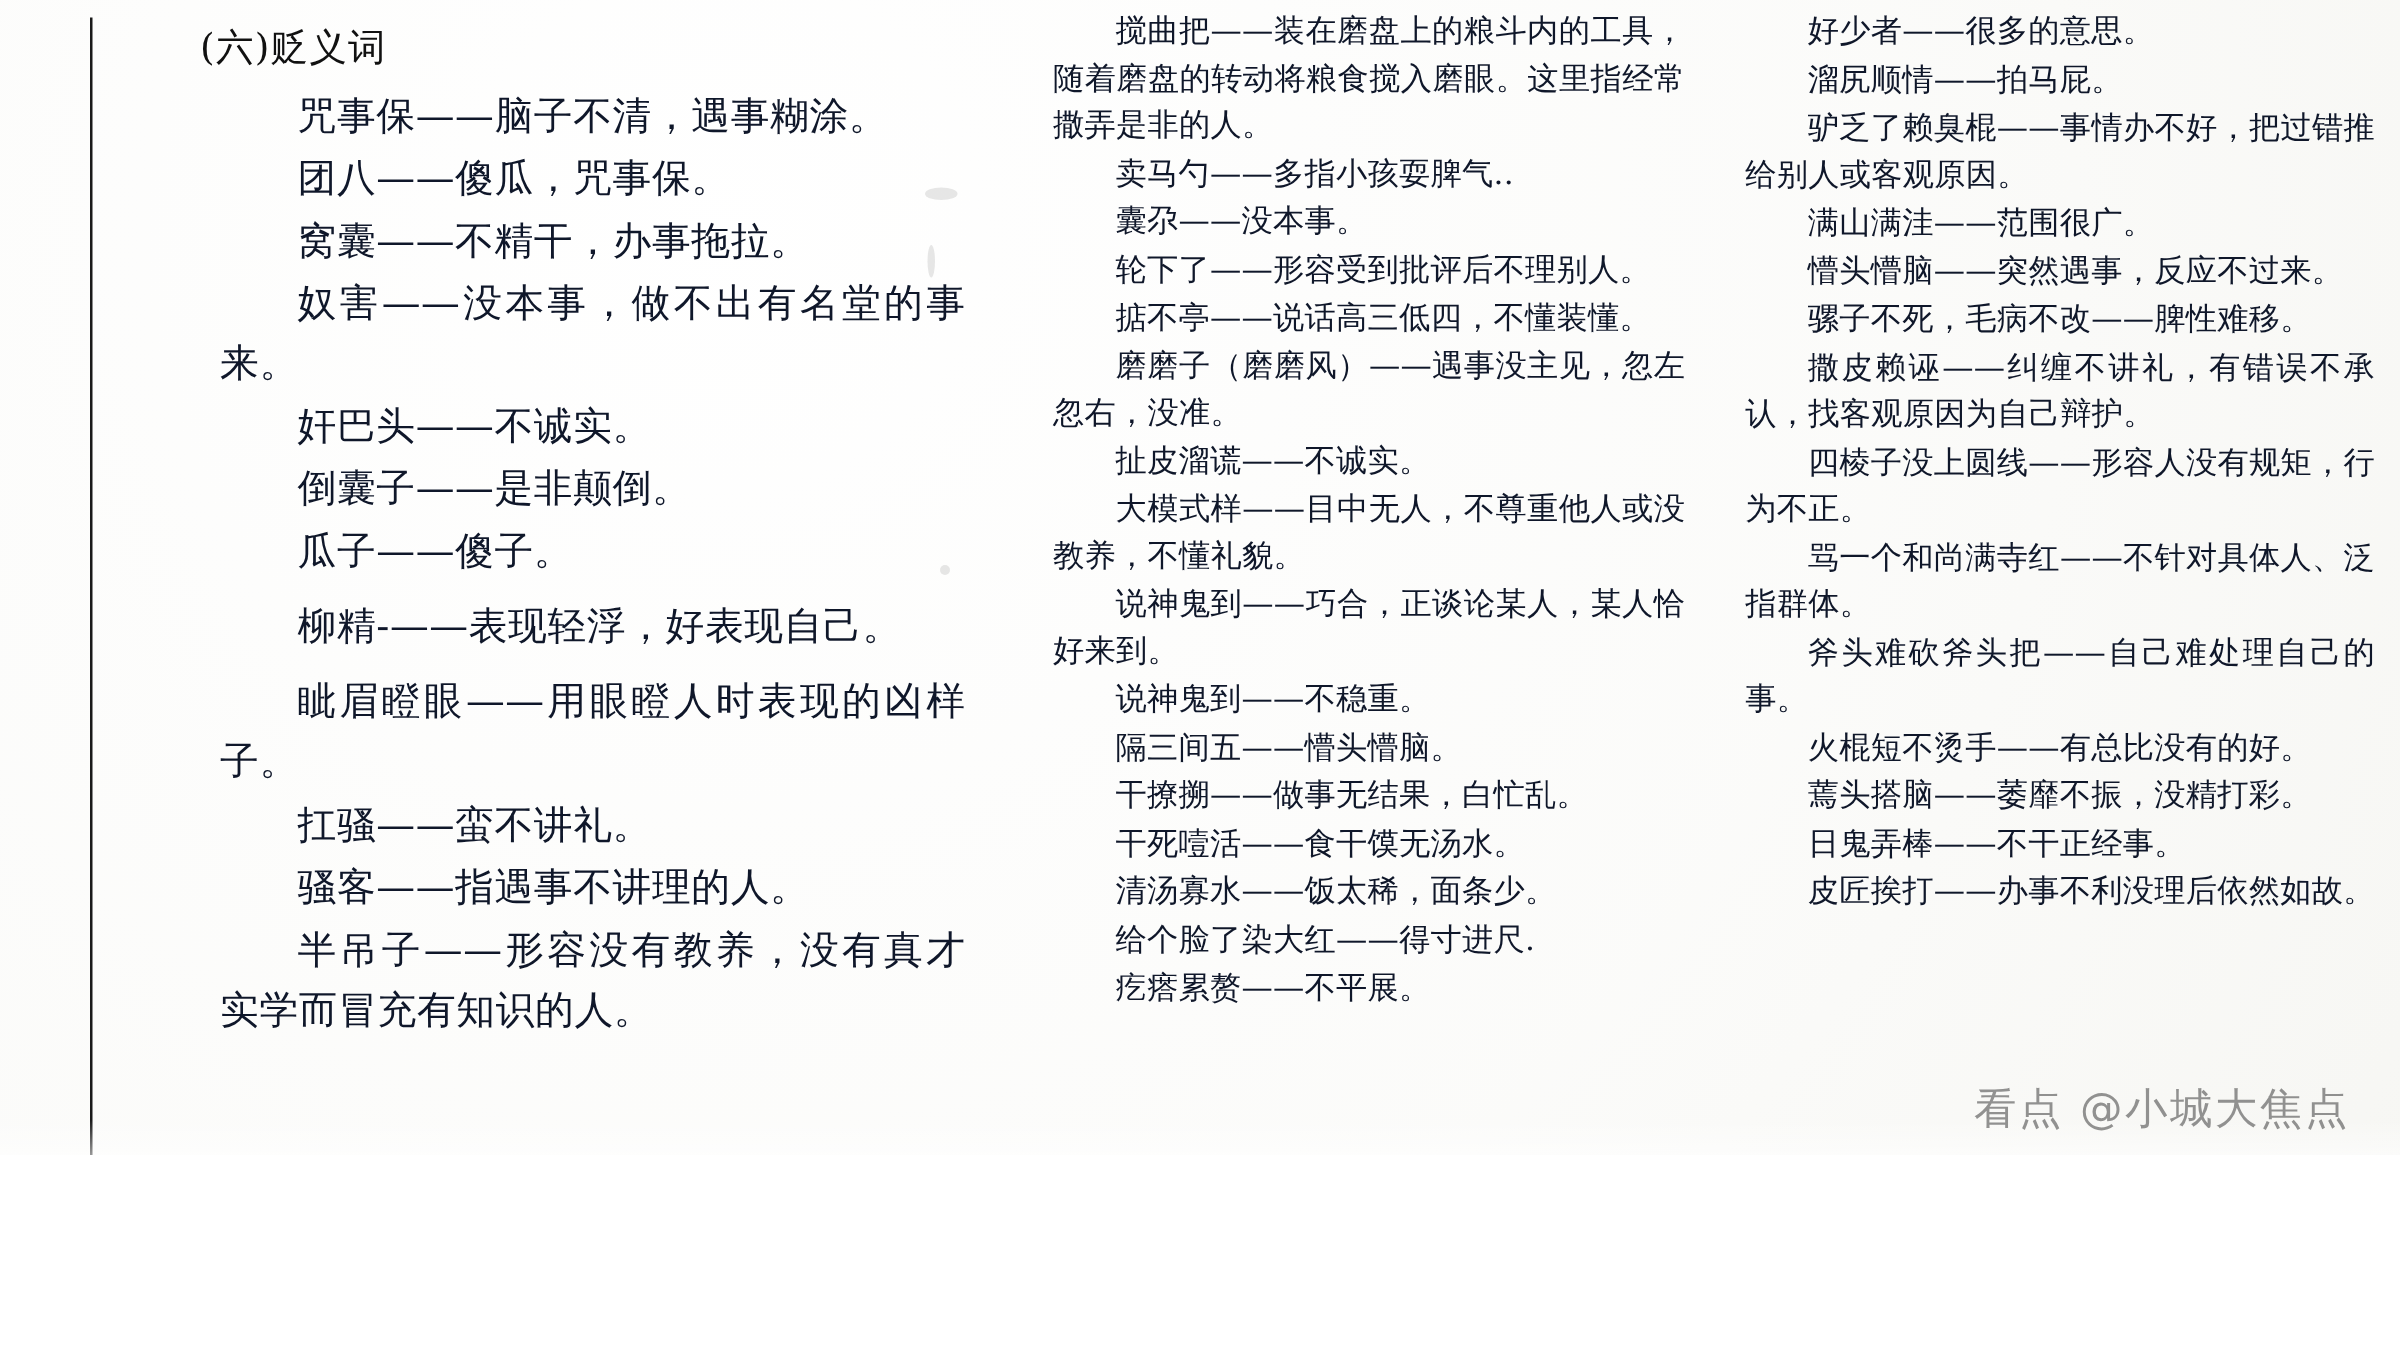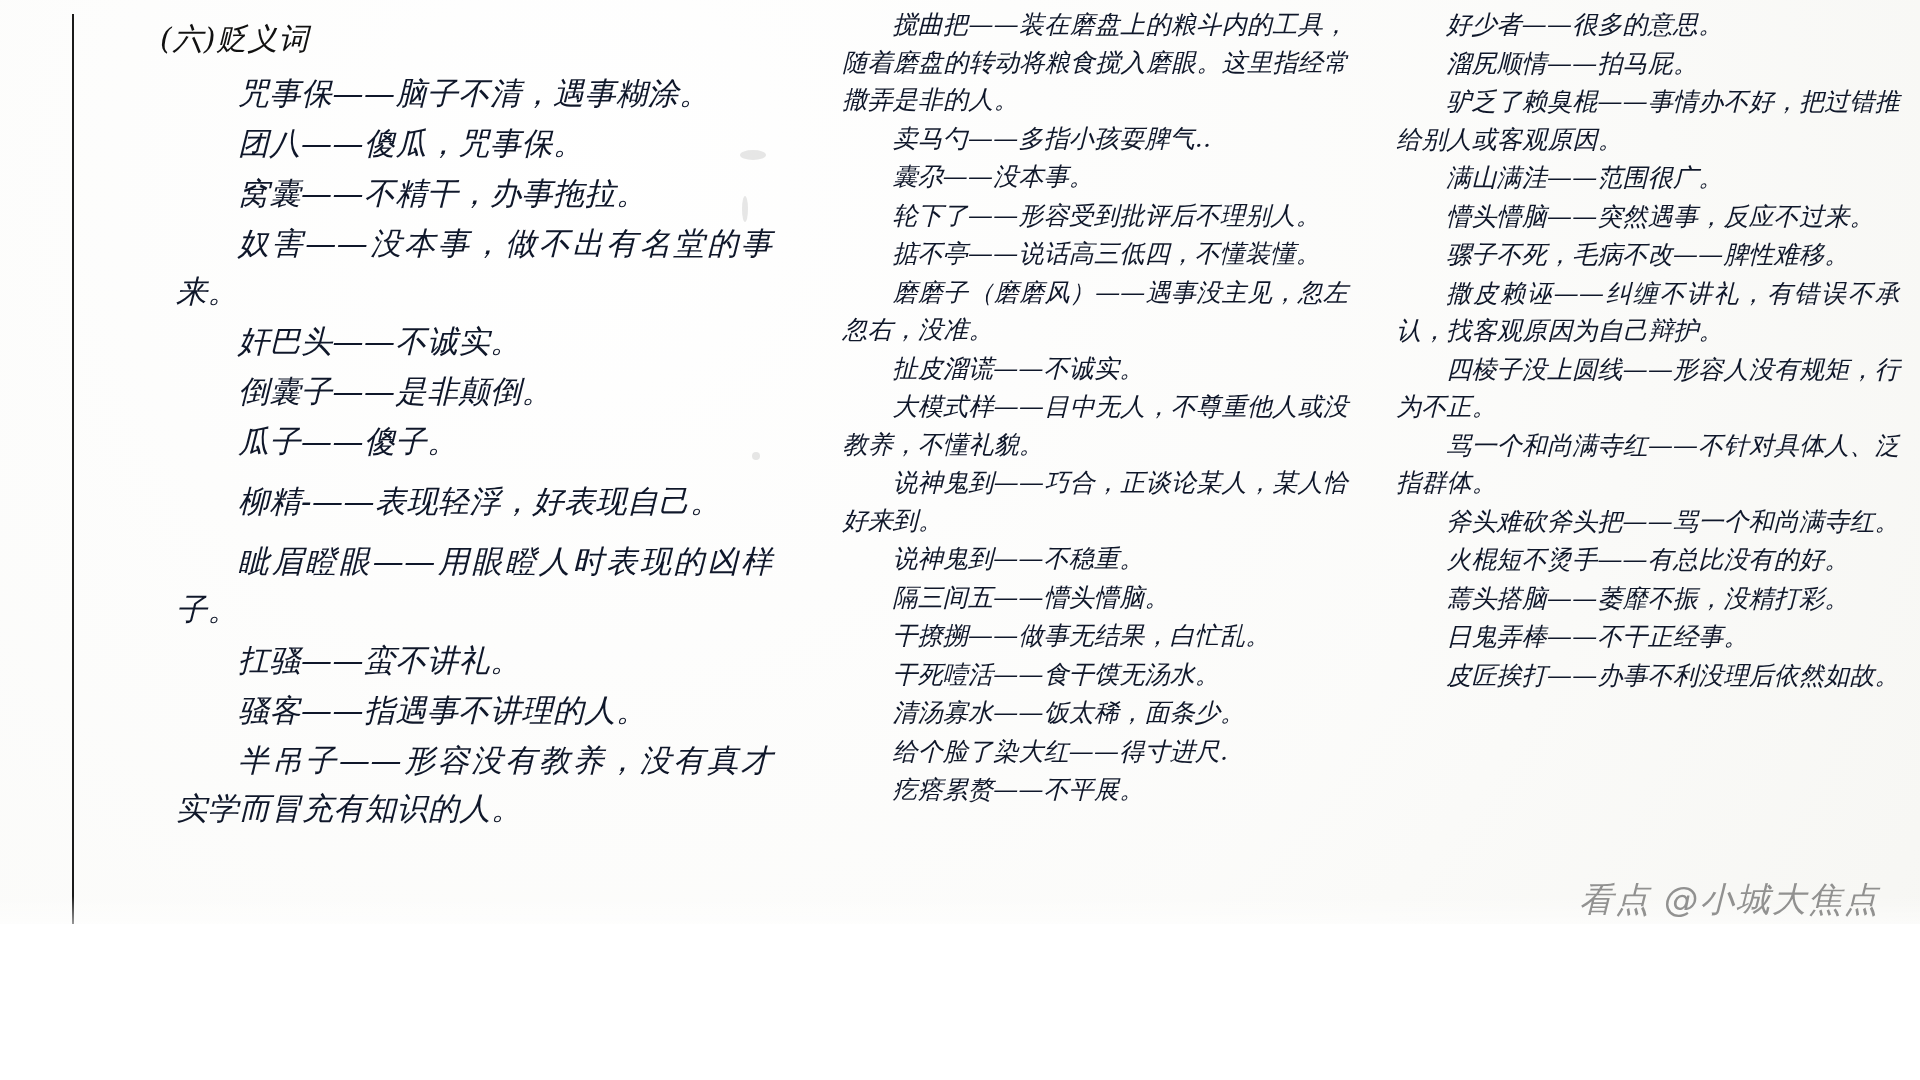--- a/index.html
+++ b/index.html
@@ -7,21 +7,20 @@
     padding: 0;
     background: #ffffff;
   }
   #page {
     position: relative;
     width: 1920px;
     height: 924px;
     background: #fdfdfc;
     overflow: hidden;
     font-family: "DejaVu Serif", serif;
-    font-style: italic;
   }
   .scan {
     position: absolute;
     inset: 0;
     background:
       radial-gradient(circle at 30% 20%, rgba(255,255,255,0.9) 0%, rgba(250,250,248,0.6) 60%, rgba(244,244,240,0.7) 100%);
     pointer-events: none;
   }
   .columns {
     position: absolute;
@@ -72,21 +71,21 @@
     font-size: 25px;
     line-height: 1.5;
     margin: 0 0 1px 0;
     letter-spacing: 0.2px;
   }
   .spacer-sm { height: 10px; }
 
   .watermark {
     position: absolute;
     right: 40px;
-    bottom: 1px;
+    bottom: 14px;
     font-family: "DejaVu Sans", sans-serif;
     font-size: 34px;
     color: rgba(60,60,60,0.55);
     letter-spacing: 2px;
     white-space: nowrap;
     pointer-events: none;
   }
   .smudge {
     position: absolute;
     pointer-events: none;
@@ -150,21 +149,21 @@
     <div class="col col-3">
       <p class="entry">好少者——很多的意思。</p>
       <p class="entry">溜尻顺情——拍马屁。</p>
       <p class="entry">驴乏了赖臭棍——事情办不好，把过错推给别人或客观原因。</p>
       <p class="entry">满山满洼——范围很广。</p>
       <p class="entry">懵头懵脑——突然遇事，反应不过来。</p>
       <p class="entry">骡子不死，毛病不改——脾性难移。</p>
       <p class="entry">撒皮赖诬——纠缠不讲礼，有错误不承认，找客观原因为自己辩护。</p>
       <p class="entry">四棱子没上圆线——形容人没有规矩，行为不正。</p>
       <p class="entry">骂一个和尚满寺红——不针对具体人、泛指群体。</p>
-      <p class="entry">斧头难砍斧头把——骂一个和尚满寺红。</p>
+      <p class="entry">斧头难砍斧头把——自己难处理自己的事。</p>
       <p class="entry">火棍短不烫手——有总比没有的好。</p>
       <p class="entry">蔫头搭脑——萎靡不振，没精打彩。</p>
       <p class="entry">日鬼弄棒——不干正经事。</p>
       <p class="entry">皮匠挨打——办事不利没理后依然如故。</p>
     </div>
 
   </div>
 
   <div class="smudge" style="left:740px; top:150px; width:26px; height:10px;"></div>
   <div class="smudge" style="left:742px; top:196px; width:6px; height:26px;"></div>

